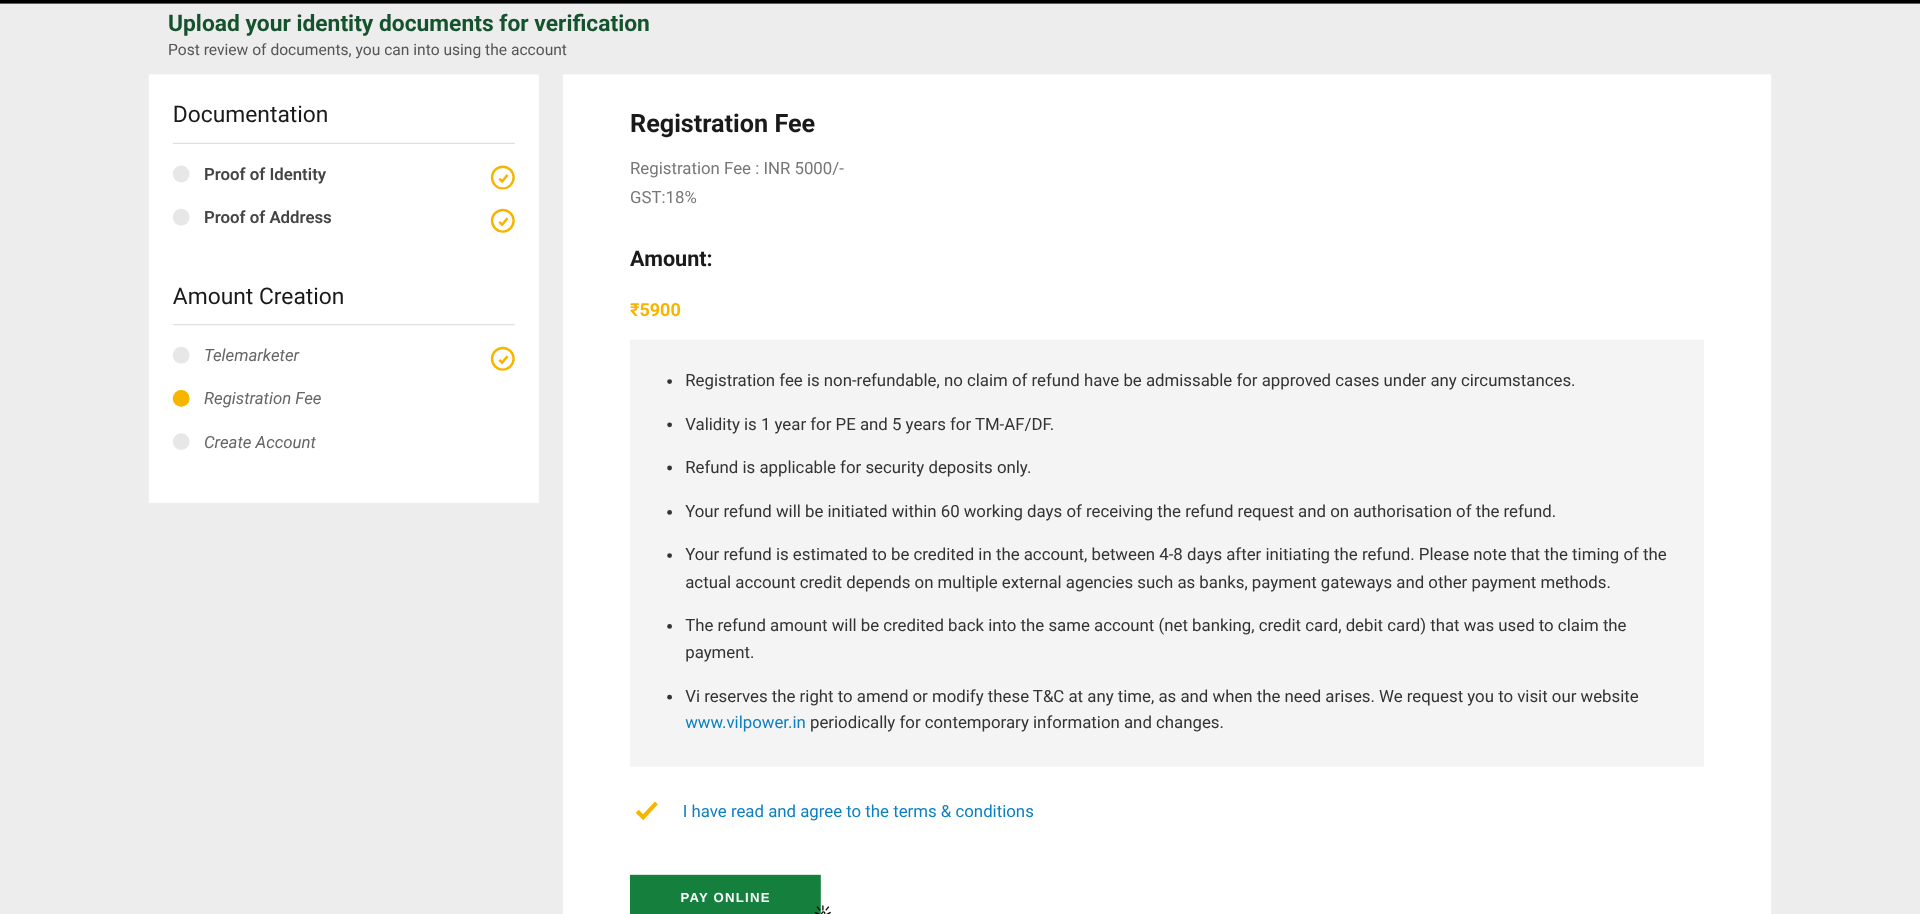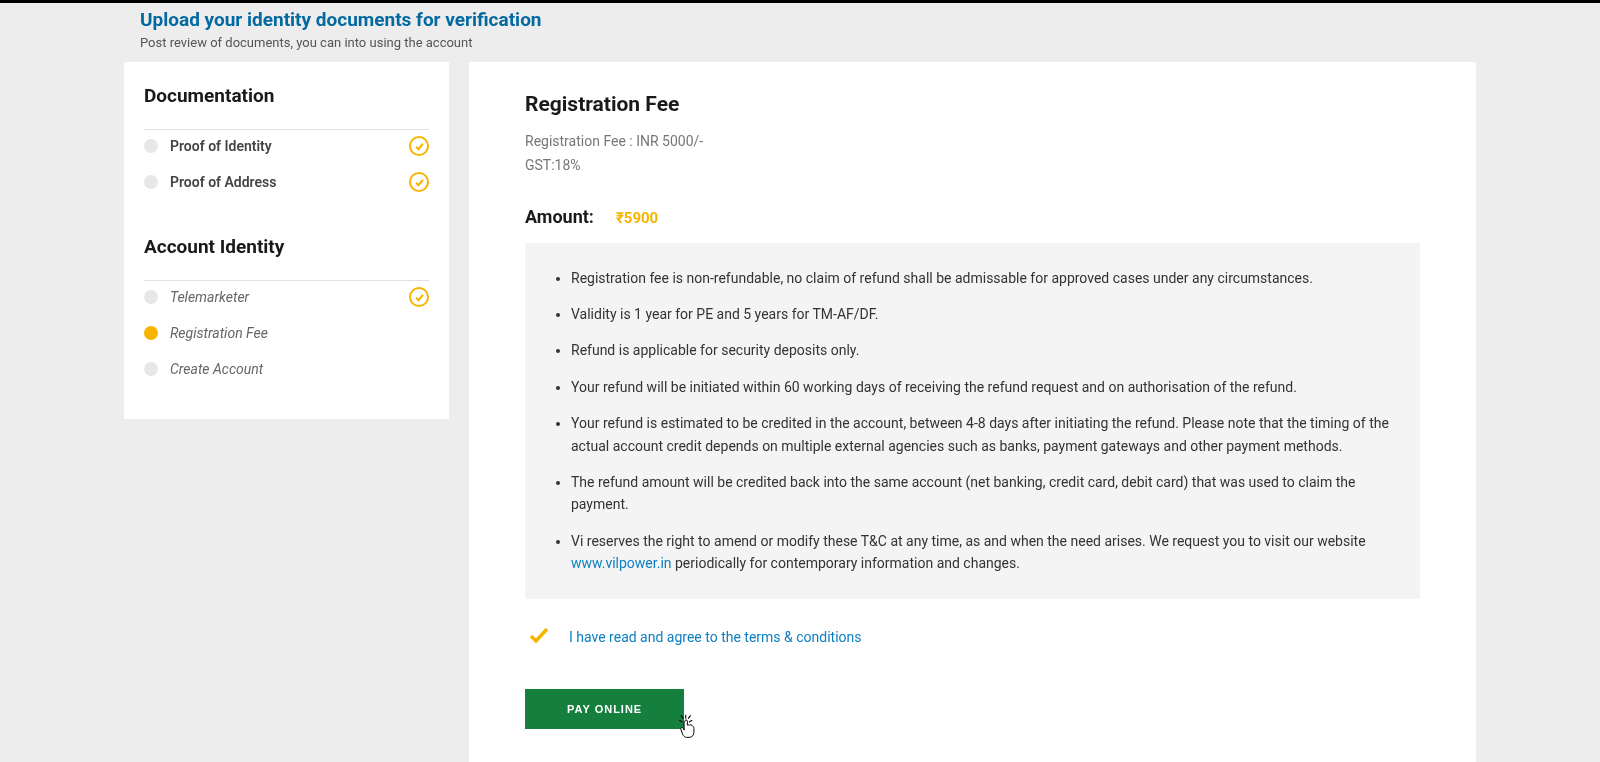--- a/index.html
+++ b/index.html
@@ -16,53 +16,53 @@
       height: 3px;
       background: #000;
       width: 100%;
     }
     .header-area {
       padding: 5px 140px 12px;
     }
     .header-title {
       font-size: 19px;
       font-weight: 700;
-      color: #0369a1;
+      color: #14532d;
       margin-bottom: 4px;
     }
     .header-subtitle {
       font-size: 13px;
       color: #555;
     }
     .content-wrap {
       display: flex;
       gap: 20px;
       padding: 0 124px 30px;
       align-items: flex-start;
     }
     .sidebar {
       width: 325px;
       background: #fff;
       padding: 22px 20px;
       flex: 0 0 325px;
     }
     .sidebar-section-title {
       font-size: 19px;
-      font-weight: 700;
+      font-weight: 400;
       color: #1a1a1a;
-      padding-bottom: 22px;
+      padding-bottom: 12px;
       border-bottom: 1px solid #e0e0e0;
-      margin-bottom: 8px;
+      margin-bottom: 18px;
     }
     .sidebar-section + .sidebar-section {
       margin-top: 45px;
     }
     .sidebar-item {
       display: flex;
-      align-items: center;
+      align-items: flex-start;
       gap: 12px;
       margin-bottom: 20px;
       position: relative;
     }
     .sidebar-bullet {
       width: 14px;
       height: 14px;
       border-radius: 50%;
       background: #e7e7e7;
       flex: 0 0 14px;
@@ -113,20 +113,21 @@
       font-size: 14px;
       color: #777;
       line-height: 1.7;
       margin-bottom: 28px;
     }
     .amount-row {
       display: flex;
       align-items: baseline;
       gap: 22px;
       margin-bottom: 16px;
+      flex-direction: column;
     }
     .amount-label {
       font-size: 18px;
       font-weight: 700;
       color: #1a1a1a;
     }
     .amount-value {
       font-size: 15px;
       font-weight: 700;
       color: #f7b500;
@@ -222,21 +223,21 @@
         <span class="sidebar-item-label">Proof of Address</span>
         <span class="sidebar-check">
           <svg viewBox="0 0 16 16">
               <polyline points="3,8.5 6.5,12 13,4"></polyline>
             </svg>
         </span>
       </div>
     </div>
 
     <div class="sidebar-section">
-      <div class="sidebar-section-title">Account Identity</div>
+      <div class="sidebar-section-title">Amount Creation</div>
 
       <div class="sidebar-item">
         <span class="sidebar-bullet"></span>
         <span class="sidebar-item-label muted">Telemarketer</span>
         <span class="sidebar-check">
           <svg viewBox="0 0 16 16">
               <polyline points="3,8.5 6.5,12 13,4"></polyline>
             </svg>
         </span>
       </div>
@@ -262,21 +263,21 @@
       <div>GST:18%</div>
     </div>
 
     <div class="amount-row">
       <span class="amount-label">Amount:</span>
       <span class="amount-value">₹5900</span>
     </div>
 
     <div class="terms-box">
       <ul>
-        <li>Registration fee is non-refundable, no claim of refund shall be admissable for approved cases under any circumstances.</li>
+        <li>Registration fee is non-refundable, no claim of refund have be admissable for approved cases under any circumstances.</li>
         <li>Validity is 1 year for PE and 5 years for TM-AF/DF.</li>
         <li>Refund is applicable for security deposits only.</li>
         <li>Your refund will be initiated within 60 working days of receiving the refund request and on authorisation of the refund.</li>
         <li>Your refund is estimated to be credited in the account, between 4-8 days after initiating the refund. Please note that the timing of the actual account credit depends on multiple external agencies such as banks, payment gateways and other payment methods.</li>
         <li>The refund amount will be credited back into the same account (net banking, credit card, debit card) that was used to claim the payment.</li>
         <li>
           <span>Vi reserves the right to amend or modify these T&amp;C at any time, as and when the need arises. We request you to visit our website </span><a href="#" class="terms-link">www.vilpower.in</a><span> periodically for contemporary information and changes.</span>
         </li>
       </ul>
     </div>

